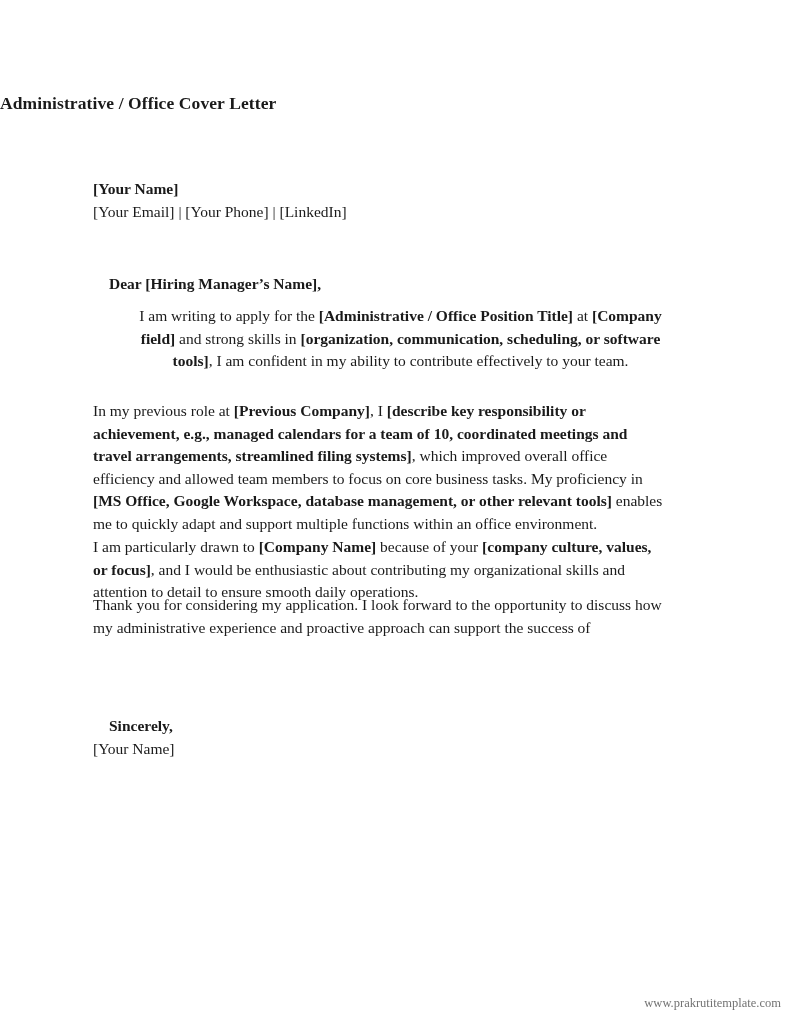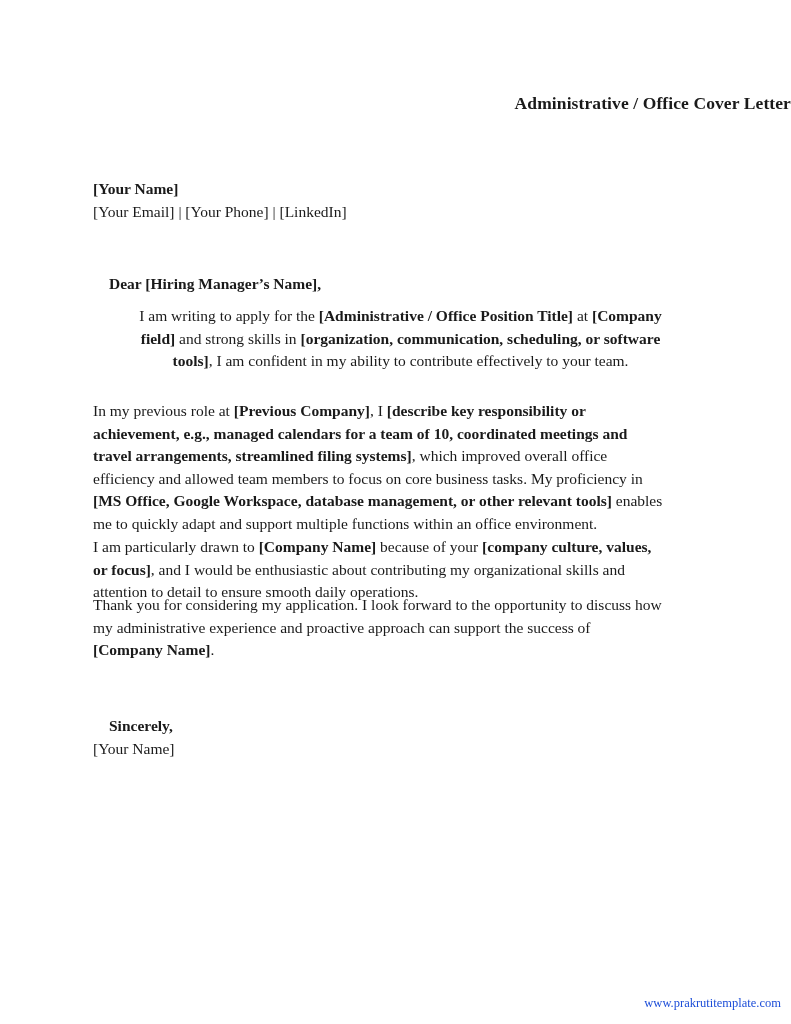--- a/index.html
+++ b/index.html
@@ -1,24 +1,24 @@
 <!DOCTYPE html>
 <html><head>
   <meta charset="utf-8">
   <style>
     html, body { margin: 0; padding: 0; background: #ffffff; }
     body { width: 791px; height: 1024px; position: relative; overflow: hidden;
            font-family: "Liberation Serif", "DejaVu Serif", serif; color: #1a1a1a; }
-    .title { position: absolute; top: 93px; left: 0; width: 791px; text-align: right;
+    .title { position: absolute; top: 93px; left: 0; width: 791px; text-align: left;
              font-weight: bold; font-size: 17.5px; letter-spacing: 0.1px; }
     .content { position: absolute; left: 93px; top: 0; width: 615px; font-size: 15.5px; line-height: 22.5px; }
     .block { position: absolute; left: 0; width: 615px; }
     .line { display: block; white-space: nowrap; }
     b { font-weight: bold; }
-    .footer { position: absolute; right: 10px; top: 996px; font-size: 12.5px; color: #1d4ed8;
+    .footer { position: absolute; right: 10px; top: 996px; font-size: 12.5px; color: #737373;
               font-family: "Liberation Serif", serif; }
   </style>
 </head>
 <body>
 
 <div class="title">Administrative / Office Cover Letter</div>
 
 <div class="content">
   <div class="block" style="top:178px;">
     <span class="line" style="font-weight:bold;">[Your Name]</span>
@@ -41,21 +41,20 @@
       <span class="line"><span>me to quickly adapt and support multiple functions within an office environment.</span></span>
     </div>
   <div class="block" style="top:536px;">
       <span class="line"><span>I am particularly drawn to </span><b>[Company Name]</b><span> because of your </span><b>[company culture, values,</b></span>
       <span class="line"><b>or focus]</b><span>, and I would be enthusiastic about contributing my organizational skills and</span></span>
       <span class="line"><span>attention to detail to ensure smooth daily operations.</span></span>
     </div>
   <div class="block" style="top:594px;">
       <span class="line"><span>Thank you for considering my application. I look forward to the opportunity to discuss how</span></span>
       <span class="line"><span>my administrative experience and proactive approach can support the success of</span></span>
-      <span class="line"><b>[Company Name]</b><span>.</span></span>
     </div>
 
   <div class="block" style="top:715px;">
     <span class="line" style="font-weight:bold;margin-left:16px;">Sincerely,</span>
     <span class="line">[Your Name]</span>
   </div>
 </div>
 
 <div class="footer">www.prakrutitemplate.com</div>
 

